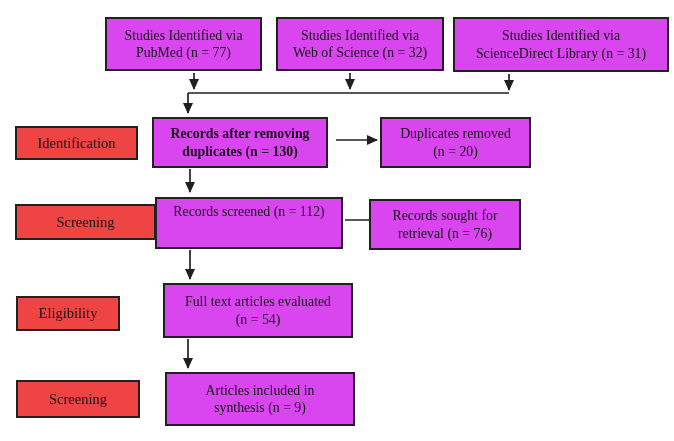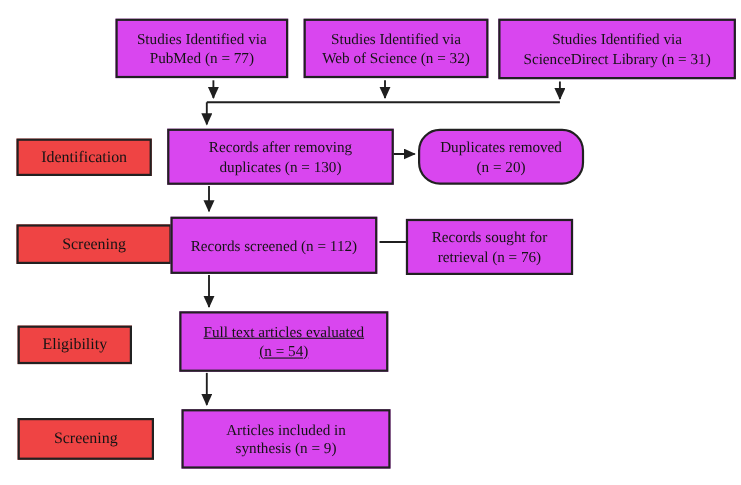--- a/index.html
+++ b/index.html
@@ -24,21 +24,21 @@
     border: 2px solid #212121;
     display: flex;
     flex-direction: column;
     justify-content: center;
     align-items: center;
     text-align: center;
     font-size: 13.8px;
     line-height: 17.5px;
     white-space: nowrap;
   }
-  .box.top-align { justify-content: flex-start; padding-top: 16px; }
+  .box.top-align { justify-content: flex-start; padding-top: 4px; }
   .label-box {
     position: absolute;
     box-sizing: border-box;
     background: #ef4444;
     border: 2px solid #212121;
     display: flex;
     justify-content: center;
     align-items: center;
     text-align: center;
     font-size: 14.5px;
@@ -87,37 +87,37 @@
   <div class="label-box" style="left:15px; top:204px; width:141px; height:36px;">
     <span>Screening</span>
   </div>
   <div class="label-box" style="left:16px; top:296px; width:104px; height:35px;">
     <span>Eligibility</span>
   </div>
   <div class="label-box" style="left:16px; top:380px; width:124px; height:38px;">
     <span>Screening</span>
   </div>
 
-  <div class="box" style="left:152px; top:117px; width:206px; height:51px;">
+  <div class="box" style="left:152px; top:117px; width:176px; height:51px;font-weight:bold;">
     <span>Records after removing</span>
     <span>duplicates (n = 130)</span>
   </div>
   <div class="box top-align" style="left:155px; top:197px; width:188px; height:52px;">
     <span>Records screened (n = 112)</span>
   </div>
-  <div class="box" style="left:163px; top:283px; width:190px; height:55px;text-decoration:underline;">
+  <div class="box" style="left:163px; top:283px; width:190px; height:55px;">
     <span>Full text articles evaluated</span>
     <span>(n = 54)</span>
   </div>
   <div class="box" style="left:165px; top:372px; width:190px; height:54px;">
     <span>Articles included in</span>
     <span>synthesis (n = 9)</span>
   </div>
 
-  <div class="box" style="left:380px; top:117px; width:151px; height:51px;border-radius:20px;">
+  <div class="box" style="left:380px; top:117px; width:151px; height:51px;">
     <span>Duplicates removed</span>
     <span>(n = 20)</span>
   </div>
   <div class="box" style="left:369px; top:199px; width:152px; height:51px;">
     <span>Records sought for</span>
     <span>retrieval (n = 76)</span>
   </div>
 
 </div>
 

